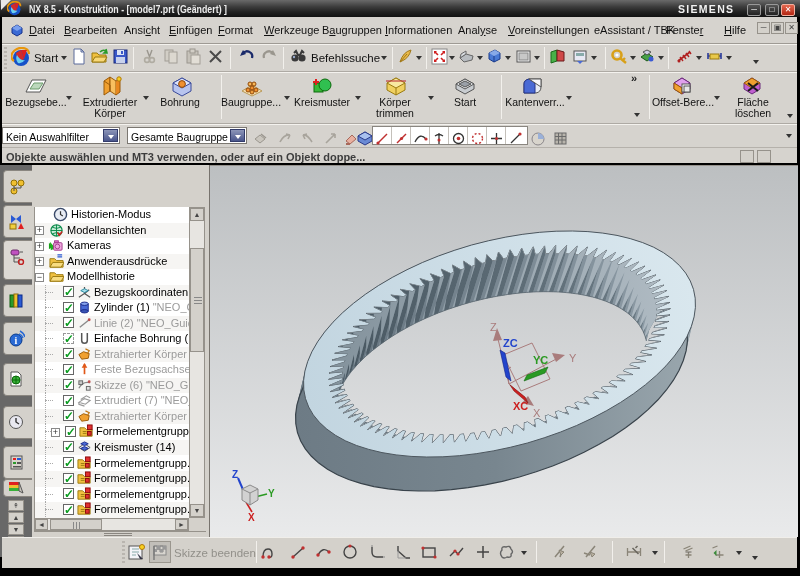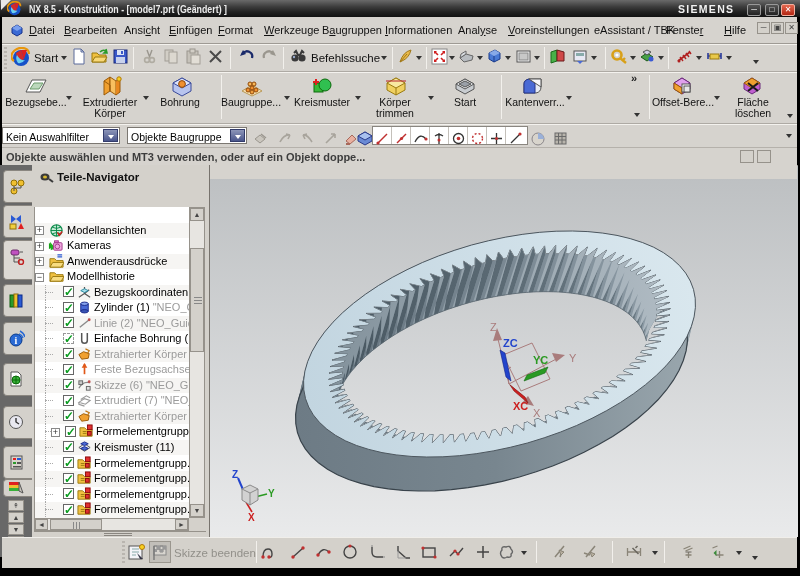--- a/index.html
+++ b/index.html
@@ -7,21 +7,21 @@
 #win{position:absolute;left:0;top:0;width:800px;height:576px;background:#000}
 #title{position:absolute;left:0;top:0;width:800px;height:17px;background:linear-gradient(#6a6a6a,#3c3c3c 40%,#222 70%,#111);color:#fff}
 #title .t{position:absolute;left:29px;top:2.5px;font-size:10.5px;font-weight:bold;color:#ededed;transform:scaleX(.84);transform-origin:0 0}
 #title .s{position:absolute;left:678px;top:3px;font-size:10.5px;font-weight:bold;letter-spacing:1.3px;color:#f2f2f2}
 .wbtn{position:absolute;top:4px;width:14px;height:12px;background:linear-gradient(#555,#222);border:1px solid #999;border-radius:2px;color:#fff;font-size:8px;line-height:9px;text-align:center}
 #menub{position:absolute;left:2px;top:17px;width:795px;height:27px;background:#d6d3ce;border-bottom:1px solid #9e9a94}
 .mi{position:absolute;top:7px;font-size:11px;color:#111;white-space:nowrap}
 #tb1{position:absolute;left:2px;top:44px;width:795px;height:28px;background:#d6d3ce;border-top:1px solid #f4f2ee;border-bottom:1px solid #aeaaa4}
 #tb2{position:absolute;left:2px;top:72px;width:795px;height:52px;background:#d6d3ce;border-top:1px solid #f4f2ee;border-bottom:1px solid #aeaaa4}
 #selb{position:absolute;left:2px;top:124px;width:795px;height:23px;background:#d6d3ce;border-top:1px solid #f4f2ee}
-#promptb{position:absolute;left:2px;top:147px;width:795px;height:32px;background:#d6d3ce;border-top:1px solid #b5b1ab}
+#promptb{position:absolute;left:2px;top:147px;width:795px;height:16px;background:#d6d3ce;border-top:1px solid #b5b1ab}
 #promptb .pt{position:absolute;left:4px;top:3px;font-size:11px;font-weight:bold;color:#3d3d3d}
 #resbar{position:absolute;left:0px;top:165px;width:32px;height:392px;background:#686868}
 .rtab{position:absolute;left:3px;width:29px;height:33px;background:#d4d1cb;border:1px solid #8a8680;border-right:none;border-radius:4px 0 0 4px}
 .rtab.sel{background:#dcd9d4}
 #panel{position:absolute;left:32px;top:165px;width:178px;height:372px;background:#d4d1cb}
 #phead{position:absolute;left:32px;top:165px;width:178px;height:25px;background:#d4d1cb}
 #phead .pt{position:absolute;left:25px;top:6px;font-weight:bold;font-size:11.5px;color:#111}
 #colhead{position:absolute;left:34px;top:190px;width:172px;height:17px;background:linear-gradient(#fcfcfb,#dddbd6);border:1px solid #96928b;border-bottom:1px solid #96928b}
 #tree{position:absolute;left:34px;top:207px;width:155px;height:311px;background:#fff;border-left:1px solid #96928b;overflow:hidden}
 #vscroll{position:absolute;left:189px;top:207px;width:16px;height:311px;background:#e7e5e1;border:1px solid #96928b}
@@ -404,21 +404,21 @@
       <div class="lbl2" style="left:698px;top:97px;width:110px">Fläche<br>löschen</div>
       <div class="dd" style="left:787px;top:114px"></div>
     </div>
 <div id="selb"></div>
     <div>
       <div class="combo" style="left:2px;width:118px">
         <span class="ct">Kein Auswahlfilter</span>
         <div class="cbt"></div>
       </div>
       <div class="combo" style="left:127px;width:120px">
-        <span class="ct">Objekte Baugruppe</span>
+        <span class="ct">Gesamte Baugruppe</span>
         <div class="cbt"></div>
       </div>
       <svg class="ic" style="left:252px;top:130px" width="18" height="17" viewBox="0 0 18 17">
         <path d="M3 9 L8 5 L13 9 L8 13 Z" fill="#cac6be" stroke="#9a968e"></path>
         <path d="M9 4 L14 8" stroke="#9a968e" stroke-width="1.5"></path>
       </svg>
       <svg class="ic" style="left:276px;top:130px" width="18" height="17" viewBox="0 0 18 17">
         <path d="M4 12 Q8 4 14 5 M14 5 L10 4 M14 5 L12 9" fill="none" stroke="#a8a49c" stroke-width="1.6"></path>
       </svg>
       <svg class="ic" style="left:299px;top:130px" width="18" height="17" viewBox="0 0 18 17">
@@ -549,29 +549,28 @@
         <rect x="1" y="4" width="10" height="3" fill="#f0c030"></rect>
         <rect x="1" y="7" width="10" height="3" fill="#38b038"></rect>
         <path d="M11 1 L15 12 L11 10 Z" fill="#c8c4bc" stroke="#555"></path>
       </svg>
       <div class="sbtn" style="left:8px;top:500px;width:16px;height:11px;font-size:7px;line-height:10px">↟</div>
       <div class="sbtn" style="left:8px;top:512px;width:16px;height:11px;font-size:7px;line-height:10px">▲</div>
       <div class="sbtn" style="left:8px;top:524px;width:16px;height:11px;font-size:7px;line-height:10px">▼</div>
       <div class="sbtn" style="left:8px;top:536px;width:16px;height:11px;font-size:7px;line-height:10px">↡</div>
     </div>
 <div id="panel"></div>
-    <div id="phead">
-      <svg class="ic" style="left:7px;top:5px" width="15" height="15" viewBox="0 0 15 15">
-        <ellipse cx="6" cy="7" rx="4.5" ry="3.5" fill="#3a3a3a"></ellipse>
-        <path d="M10 9 L14 12" stroke="#3a3a3a" stroke-width="2"></path>
-        <ellipse cx="6" cy="7" rx="2" ry="1.5" fill="#d8b830"></ellipse>
-      </svg>
-      <span class="pt">Teile-Navigator</span>
-    </div>
     <div id="tree">
+      <div class="trow" style="top:0.0px;">
+        <svg class="ic" style="left:18px;top:0px" width="15" height="15" viewBox="0 0 16 16">
+          <circle cx="8" cy="8" r="6.5" fill="#e8ecf4" stroke="#3a4a6a" stroke-width="1.5"></circle>
+          <path d="M8 4.5 L8 8 L10.5 9.5" stroke="#333" stroke-width="1.3" fill="none"></path>
+        </svg>
+        <span class="tx" style="left:36px">Historien-Modus</span>
+      </div>
       <div class="trow" style="top:15.5px;background:#f6f5f3;">
         <div class="exp" style="left:0px">+</div>
         <svg class="ic" style="left:14px;top:0px" width="15" height="15" viewBox="0 0 16 16">
           <circle cx="8" cy="8" r="6" fill="#c8ecd8" stroke="#0a8a4a" stroke-width="1.2"></circle>
           <path d="M2 8 L14 8 M8 2 L8 14 M3.5 4.5 Q8 7 12.5 4.5 M3.5 11.5 Q8 9 12.5 11.5" stroke="#0a8a4a" fill="none"></path>
           <path d="M9 10 L11 13 L14 9" stroke="#d02020" stroke-width="1.6" fill="none"></path>
         </svg>
         <span class="tx" style="left:32px">Modellansichten</span>
       </div>
       <div class="trow" style="top:31.1px;">
@@ -708,21 +707,21 @@
       </div>
       <div class="trow" style="top:232.9px;background:#f6f5f3;">
         <div class="abs" style="left:10px;top:0px;width:1px;height:15px;border-left:1px dotted #aaa"></div>
         <div class="abs" style="left:10px;top:7px;width:8px;height:1px;border-top:1px dotted #aaa"></div>
         <div class="cb" style="left:28px;"></div>
         <svg class="ic" style="left:42px;top:0px" width="15" height="15" viewBox="0 0 16 16">
           <path d="M2 8 L8 4 L14 8 L8 12 Z" fill="#e8ecf4" stroke="#555"></path>
           <path d="M4 4 L8 2 L12 4 L8 6 Z" fill="#4a6ad4" stroke="#1a2a8a"></path>
           <path d="M8 7 L12 9 L8 11 L4 9 Z" fill="#4a6ad4" stroke="#1a2a8a"></path>
         </svg>
-        <span class="tx" style="left:59px">Kreismuster (11)</span>
+        <span class="tx" style="left:59px">Kreismuster (14)</span>
       </div>
       <div class="trow" style="top:248.5px;">
         <div class="abs" style="left:10px;top:0px;width:1px;height:15px;border-left:1px dotted #aaa"></div>
         <div class="abs" style="left:10px;top:7px;width:8px;height:1px;border-top:1px dotted #aaa"></div>
         <div class="cb" style="left:28px;"></div>
         <svg class="ic" style="left:42px;top:0px" width="15" height="15" viewBox="0 0 16 16">
           <path d="M1 4 L6 4 L8 6 L14 6 L14 13 L1 13 Z" fill="#f0c040" stroke="#9a7a10"></path>
           <path d="M4 8 L8 8 M4 10 L8 10" stroke="#9a7a10"></path>
           <rect x="9" y="1" width="5" height="5" fill="#e03030" stroke="#8a0a0a"></rect>
           <rect x="9" y="8" width="4" height="4" fill="#e03030" stroke="#8a0a0a"></rect>

